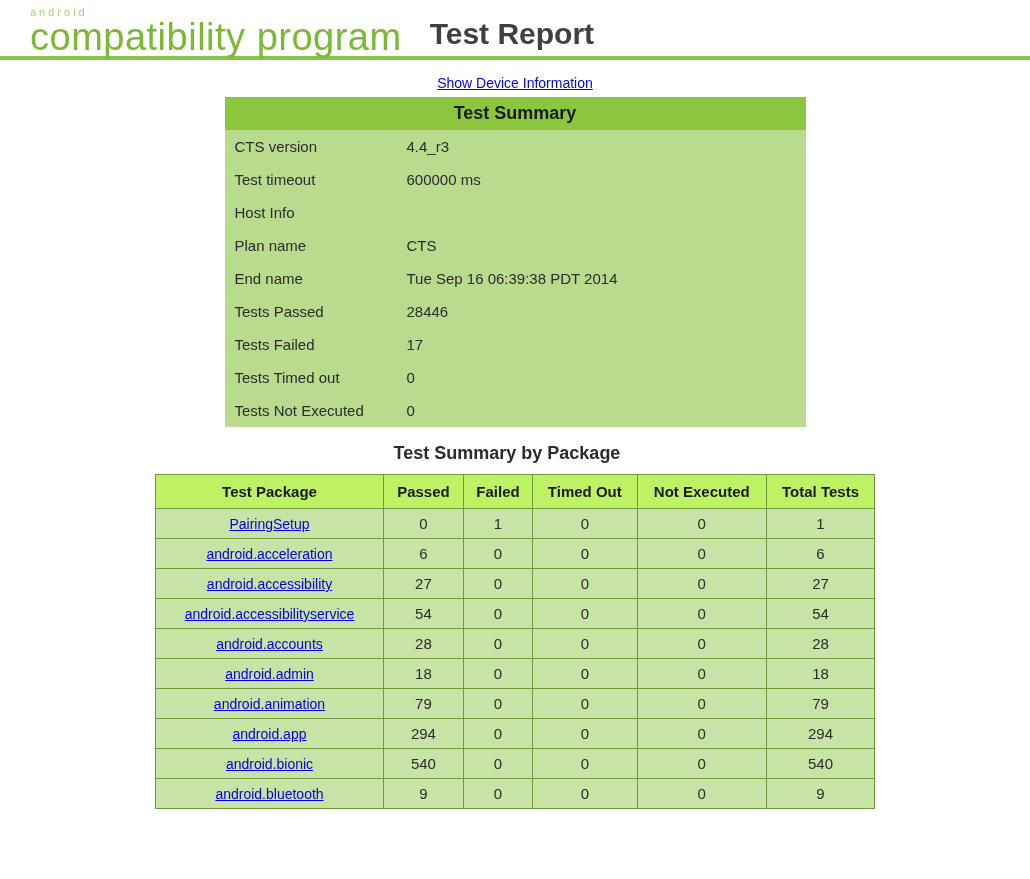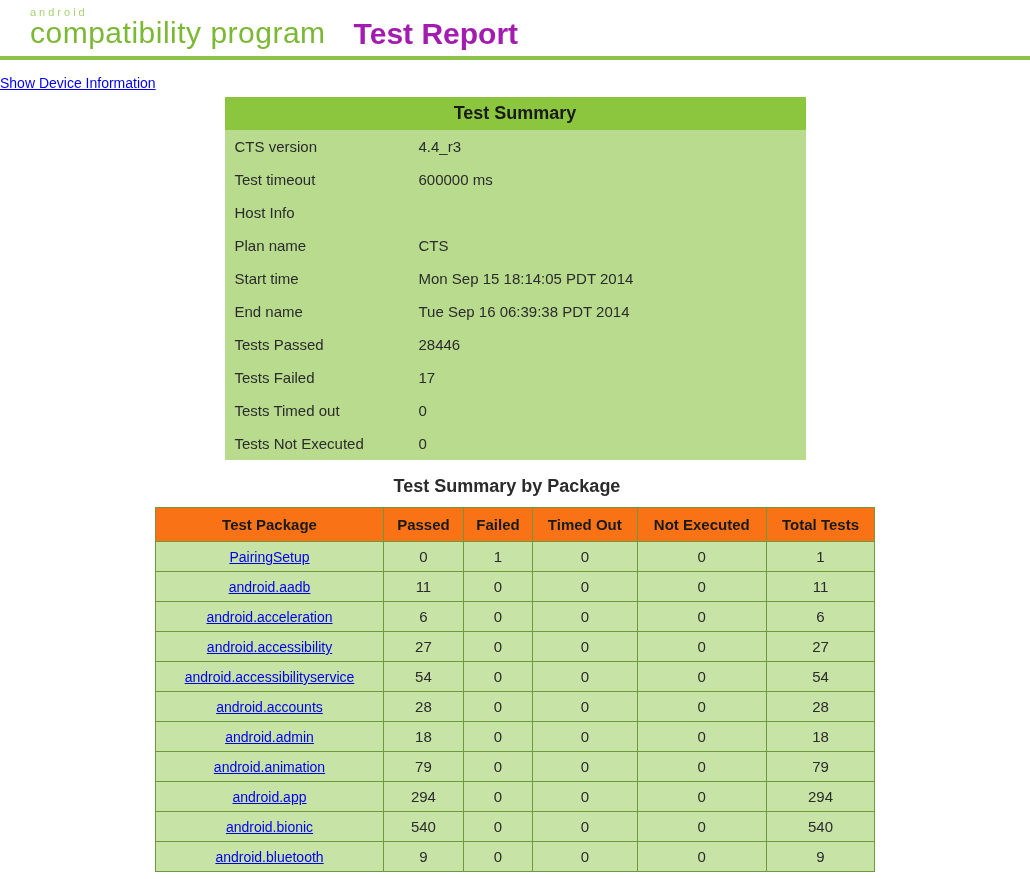--- a/index.html
+++ b/index.html
@@ -12,44 +12,44 @@
     background: #fff;
   }
   .header {
     display: flex;
     align-items: center;
     padding: 6px 10px 0 30px;
     border-bottom: 4px solid #8bc34a;
   }
   .logo {
     color: #8bc34a;
-    padding-bottom: 8px;
   }
   .logo-small {
     font-size: 11px;
     letter-spacing: 3px;
     color: #a7d274;
     font-weight: 500;
   }
   .logo-big {
-    font-size: 30px;
+    font-size: 38px;
     font-weight: 400;
     letter-spacing: 0.5px;
     line-height: 1;
     color: #7bb833;
     font-family: "Helvetica Neue", Arial, sans-serif;
   }
   .title {
     font-size: 30px;
     font-weight: 700;
     margin-left: 28px;
     margin-top: 6px;
-    color: #a21caf;
+    color: #404040;
   }
   .center {
+    text-align: center;
     margin-top: 14px;
     margin-bottom: 6px;
   }
   .link {
     color: #0000ee;
     text-decoration: underline;
     font-size: 14px;
     cursor: pointer;
   }
   .summary-box {
@@ -61,21 +61,21 @@
     background: #8cc63f;
     color: #1a1a1a;
     font-size: 18px;
     font-weight: 700;
     text-align: center;
     padding: 6px 0;
   }
   .summary-box .section-title { width:100%; }
   .kv {
     display: flex;
-    gap: 34px;
+    gap: 22px;
     padding: 8px 10px;
   }
   .kv .k { width: 150px; font-size: 15px; }
   .kv .v { font-size: 15px; }
   .subhead {
     font-size: 18px;
     font-weight: 700;
     text-align: center;
     margin: 6px 16px 10px 0;
   }
@@ -85,21 +85,21 @@
     border-collapse: collapse;
     font-size: 15px;
   }
   table.pkg th, table.pkg td {
     border: 1px solid #6d9a3a;
     padding: 6px 8px;
     text-align: center;
     background: #c7e3a6;
   }
   table.pkg th {
-    background: #f97316;
+    background: #bef264;
     font-weight: 700;
     font-size: 15px;
     padding: 8px;
   }
   table.pkg td.name {
     width: 228px;
   }
 </style>
 </head>
 <body>
@@ -126,24 +126,20 @@
       <div class="k">Test timeout</div>
       <div class="v">600000 ms</div>
     </div>
   <div class="kv">
       <div class="k">Host Info</div>
       <div class="v"></div>
     </div>
   <div class="kv">
       <div class="k">Plan name</div>
       <div class="v">CTS</div>
-    </div>
-  <div class="kv">
-      <div class="k">Start time</div>
-      <div class="v">Mon Sep 15 18:14:05 PDT 2014</div>
     </div>
   <div class="kv">
       <div class="k">End name</div>
       <div class="v">Tue Sep 16 06:39:38 PDT 2014</div>
     </div>
   <div class="kv">
       <div class="k">Tests Passed</div>
       <div class="v">28446</div>
     </div>
   <div class="kv">
@@ -176,28 +172,20 @@
   <tbody id="pkg-body">
       <tr>
         <td class="name"><a class="link">PairingSetup</a></td>
         <td>0</td>
         <td>1</td>
         <td>0</td>
         <td>0</td>
         <td>1</td>
       </tr>
       <tr>
-        <td class="name"><a class="link">android.aadb</a></td>
-        <td>11</td>
-        <td>0</td>
-        <td>0</td>
-        <td>0</td>
-        <td>11</td>
-      </tr>
-      <tr>
         <td class="name"><a class="link">android.acceleration</a></td>
         <td>6</td>
         <td>0</td>
         <td>0</td>
         <td>0</td>
         <td>6</td>
       </tr>
       <tr>
         <td class="name"><a class="link">android.accessibility</a></td>
         <td>27</td>

